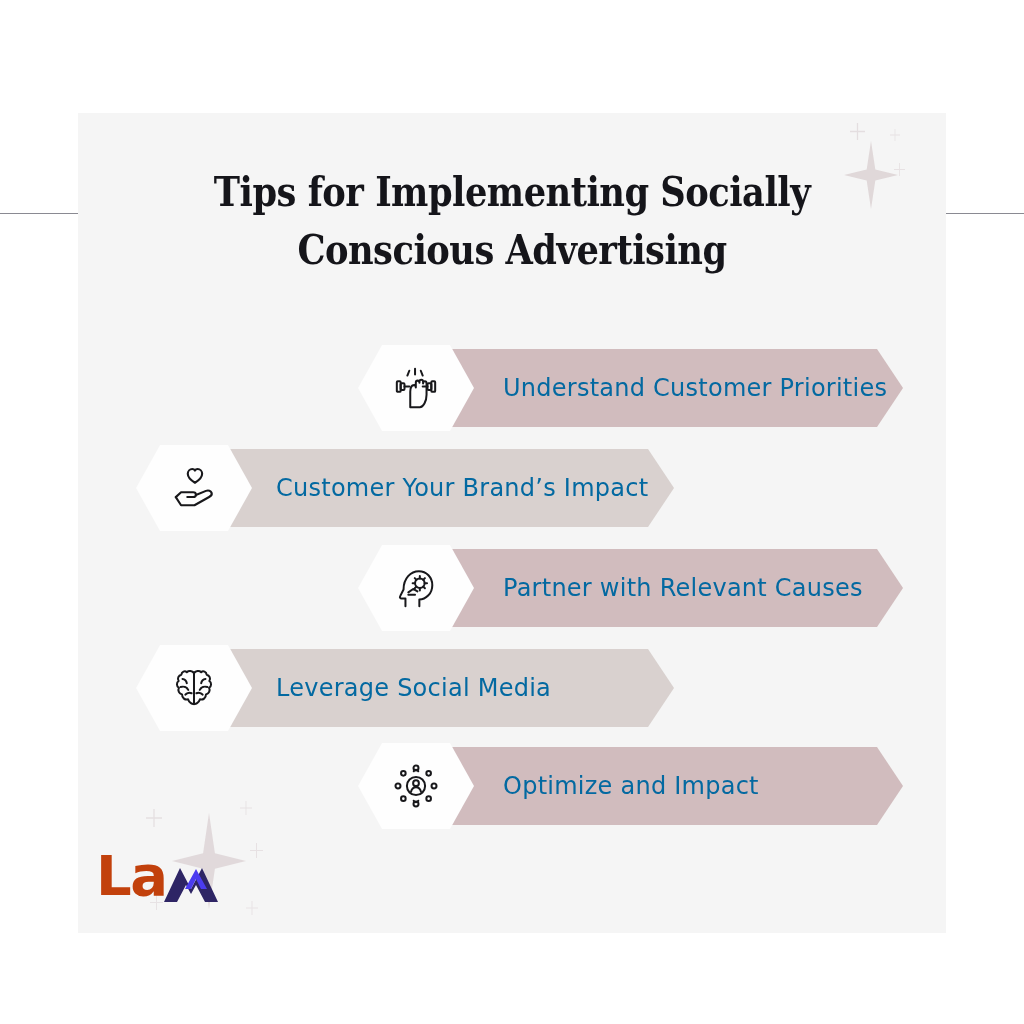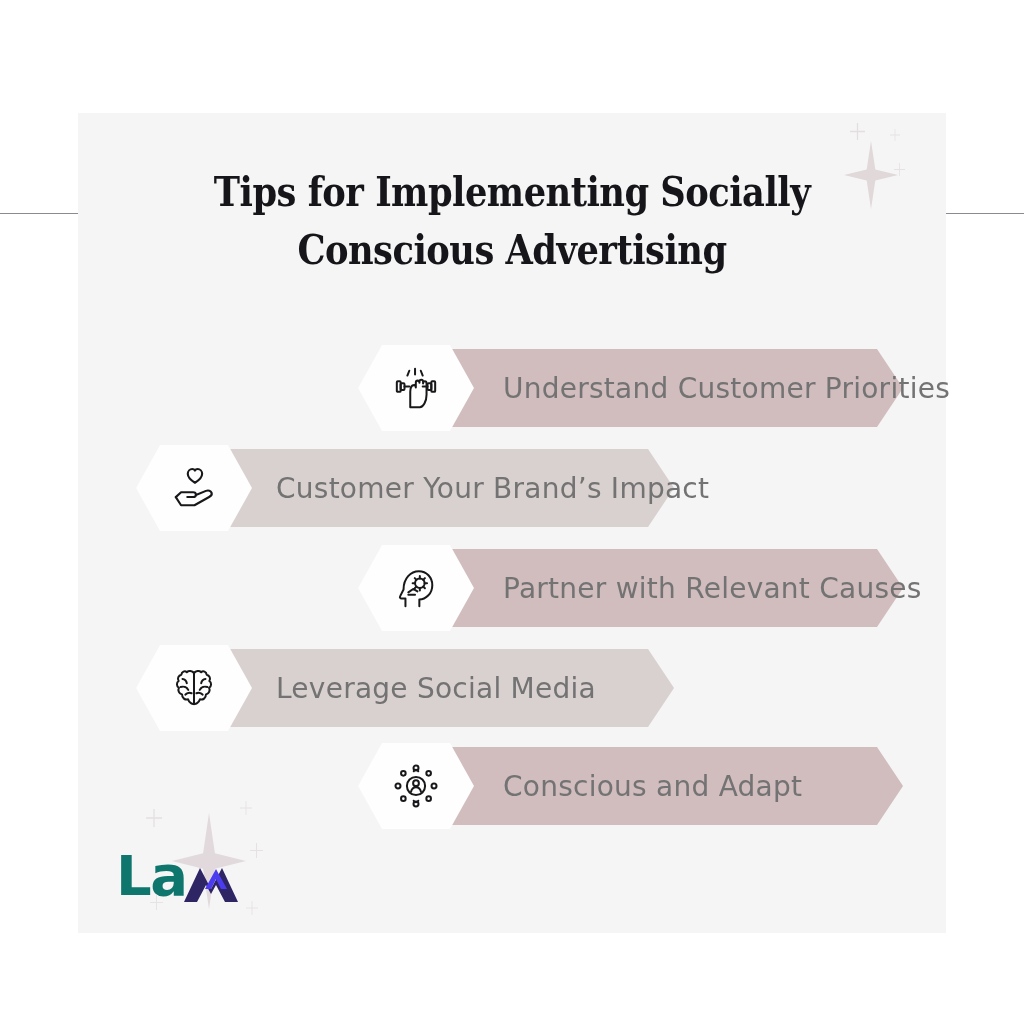--- a/index.html
+++ b/index.html
@@ -99,46 +99,45 @@
     display:flex; align-items:center; justify-content:center;
     z-index:2;
   }
   .badge svg { width:46px; height:46px; display:block; }
 
   .row-label {
     position:absolute;
     top:0; height:86px;
     display:flex; align-items:center;
     font-family:"DejaVu Sans", sans-serif;
-    font-size:28px;
+    font-size:24px;
     font-weight:400;
     letter-spacing:0.25px;
-    color:#737373;
+    color:#0369a1;
     white-space:nowrap;
     z-index:3;
   }
   .row.indent-wide  .row-label { left:145px; }
   .row.indent-short .row-label { left:140px; }
 
   
   .logo {
     position:absolute;
     left:18px; top:735px;
     display:flex;
     align-items:baseline;
     z-index:5;
   }
   .logo .word {
     font-family:"DejaVu Sans", sans-serif;
     font-weight:700;
     font-size:56px;
     letter-spacing:-1.5px;
-    color:#0f766e;
+    color:#c2410c;
     line-height:1;
-    margin-left:20px;
   }
   .logo .mark {
     position:relative;
     width:56px; height:42px;
     margin:0 -2px 0 -3px;
     align-self:flex-end;
     margin-bottom:1px;
   }
   .logo .mark svg { position:absolute; left:0; bottom:0; }
 </style>
@@ -245,21 +244,21 @@
      <path d="M21.6 39.4 C22.1 40.6 22.9 41 24 41 C25.1 41 25.9 40.6 26.4 39.4"></path>
      <circle cx="5.2" cy="24" r="2.6"></circle>
               <circle cx="42.8" cy="24" r="2.6"></circle>
      <circle cx="10.8" cy="10.8" r="2.4"></circle>
               <circle cx="37.2" cy="10.8" r="2.4"></circle>
      <circle cx="10.8" cy="37.2" r="2.4"></circle>
               <circle cx="37.2" cy="37.2" r="2.4"></circle>
    </svg>
           </span>
         </div>
-        <div class="row-label">Conscious and Adapt</div>
+        <div class="row-label">Optimize and Impact</div>
       </div>
     </div>
 
   <div class="logo">
     <span class="word">La</span>
     <span class="mark">
       <svg width="56" height="42" viewBox="0 0 56 42" aria-hidden="true">
         <path d="M1 41 L17 7 L28 28 L39 7 L55 41 L42 41 L33 24 L28 33 L23 24 L14 41 Z" fill="#2e2565"></path>
         <path d="M22 28 L33 8 L44 28 L38 28 L33 18 L28 28 Z" fill="#4b3cf0"></path>
       </svg>

